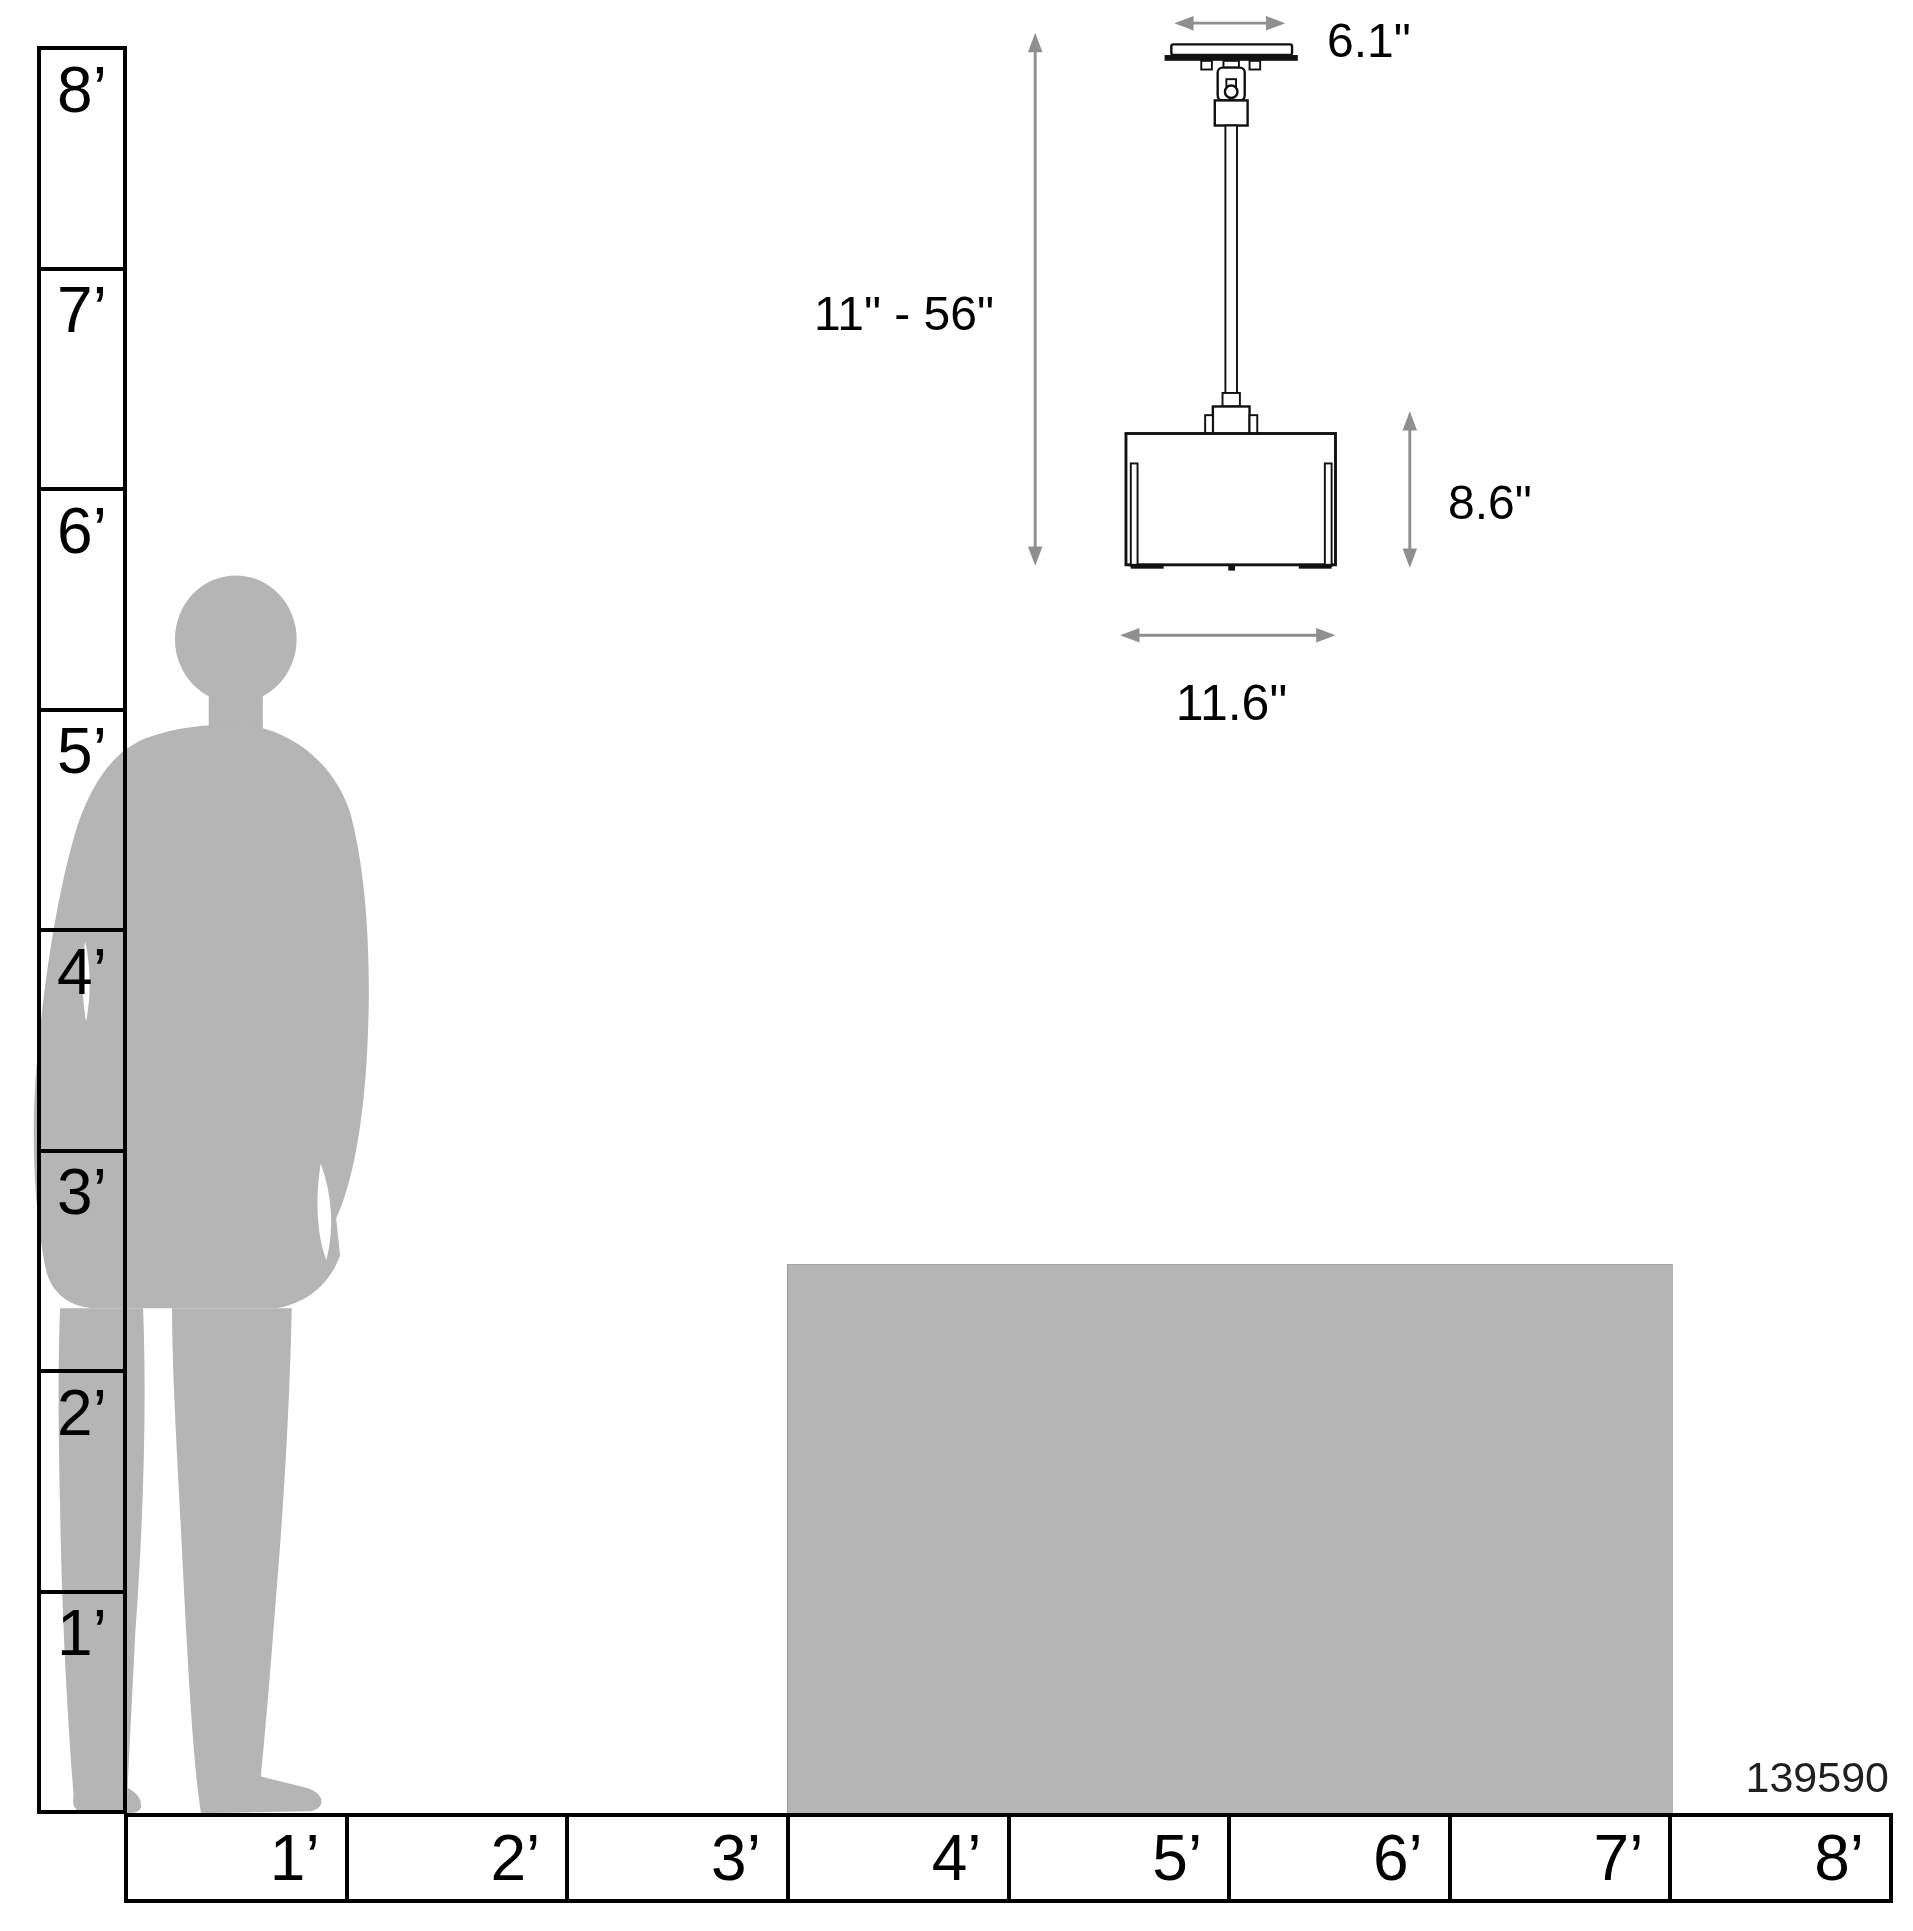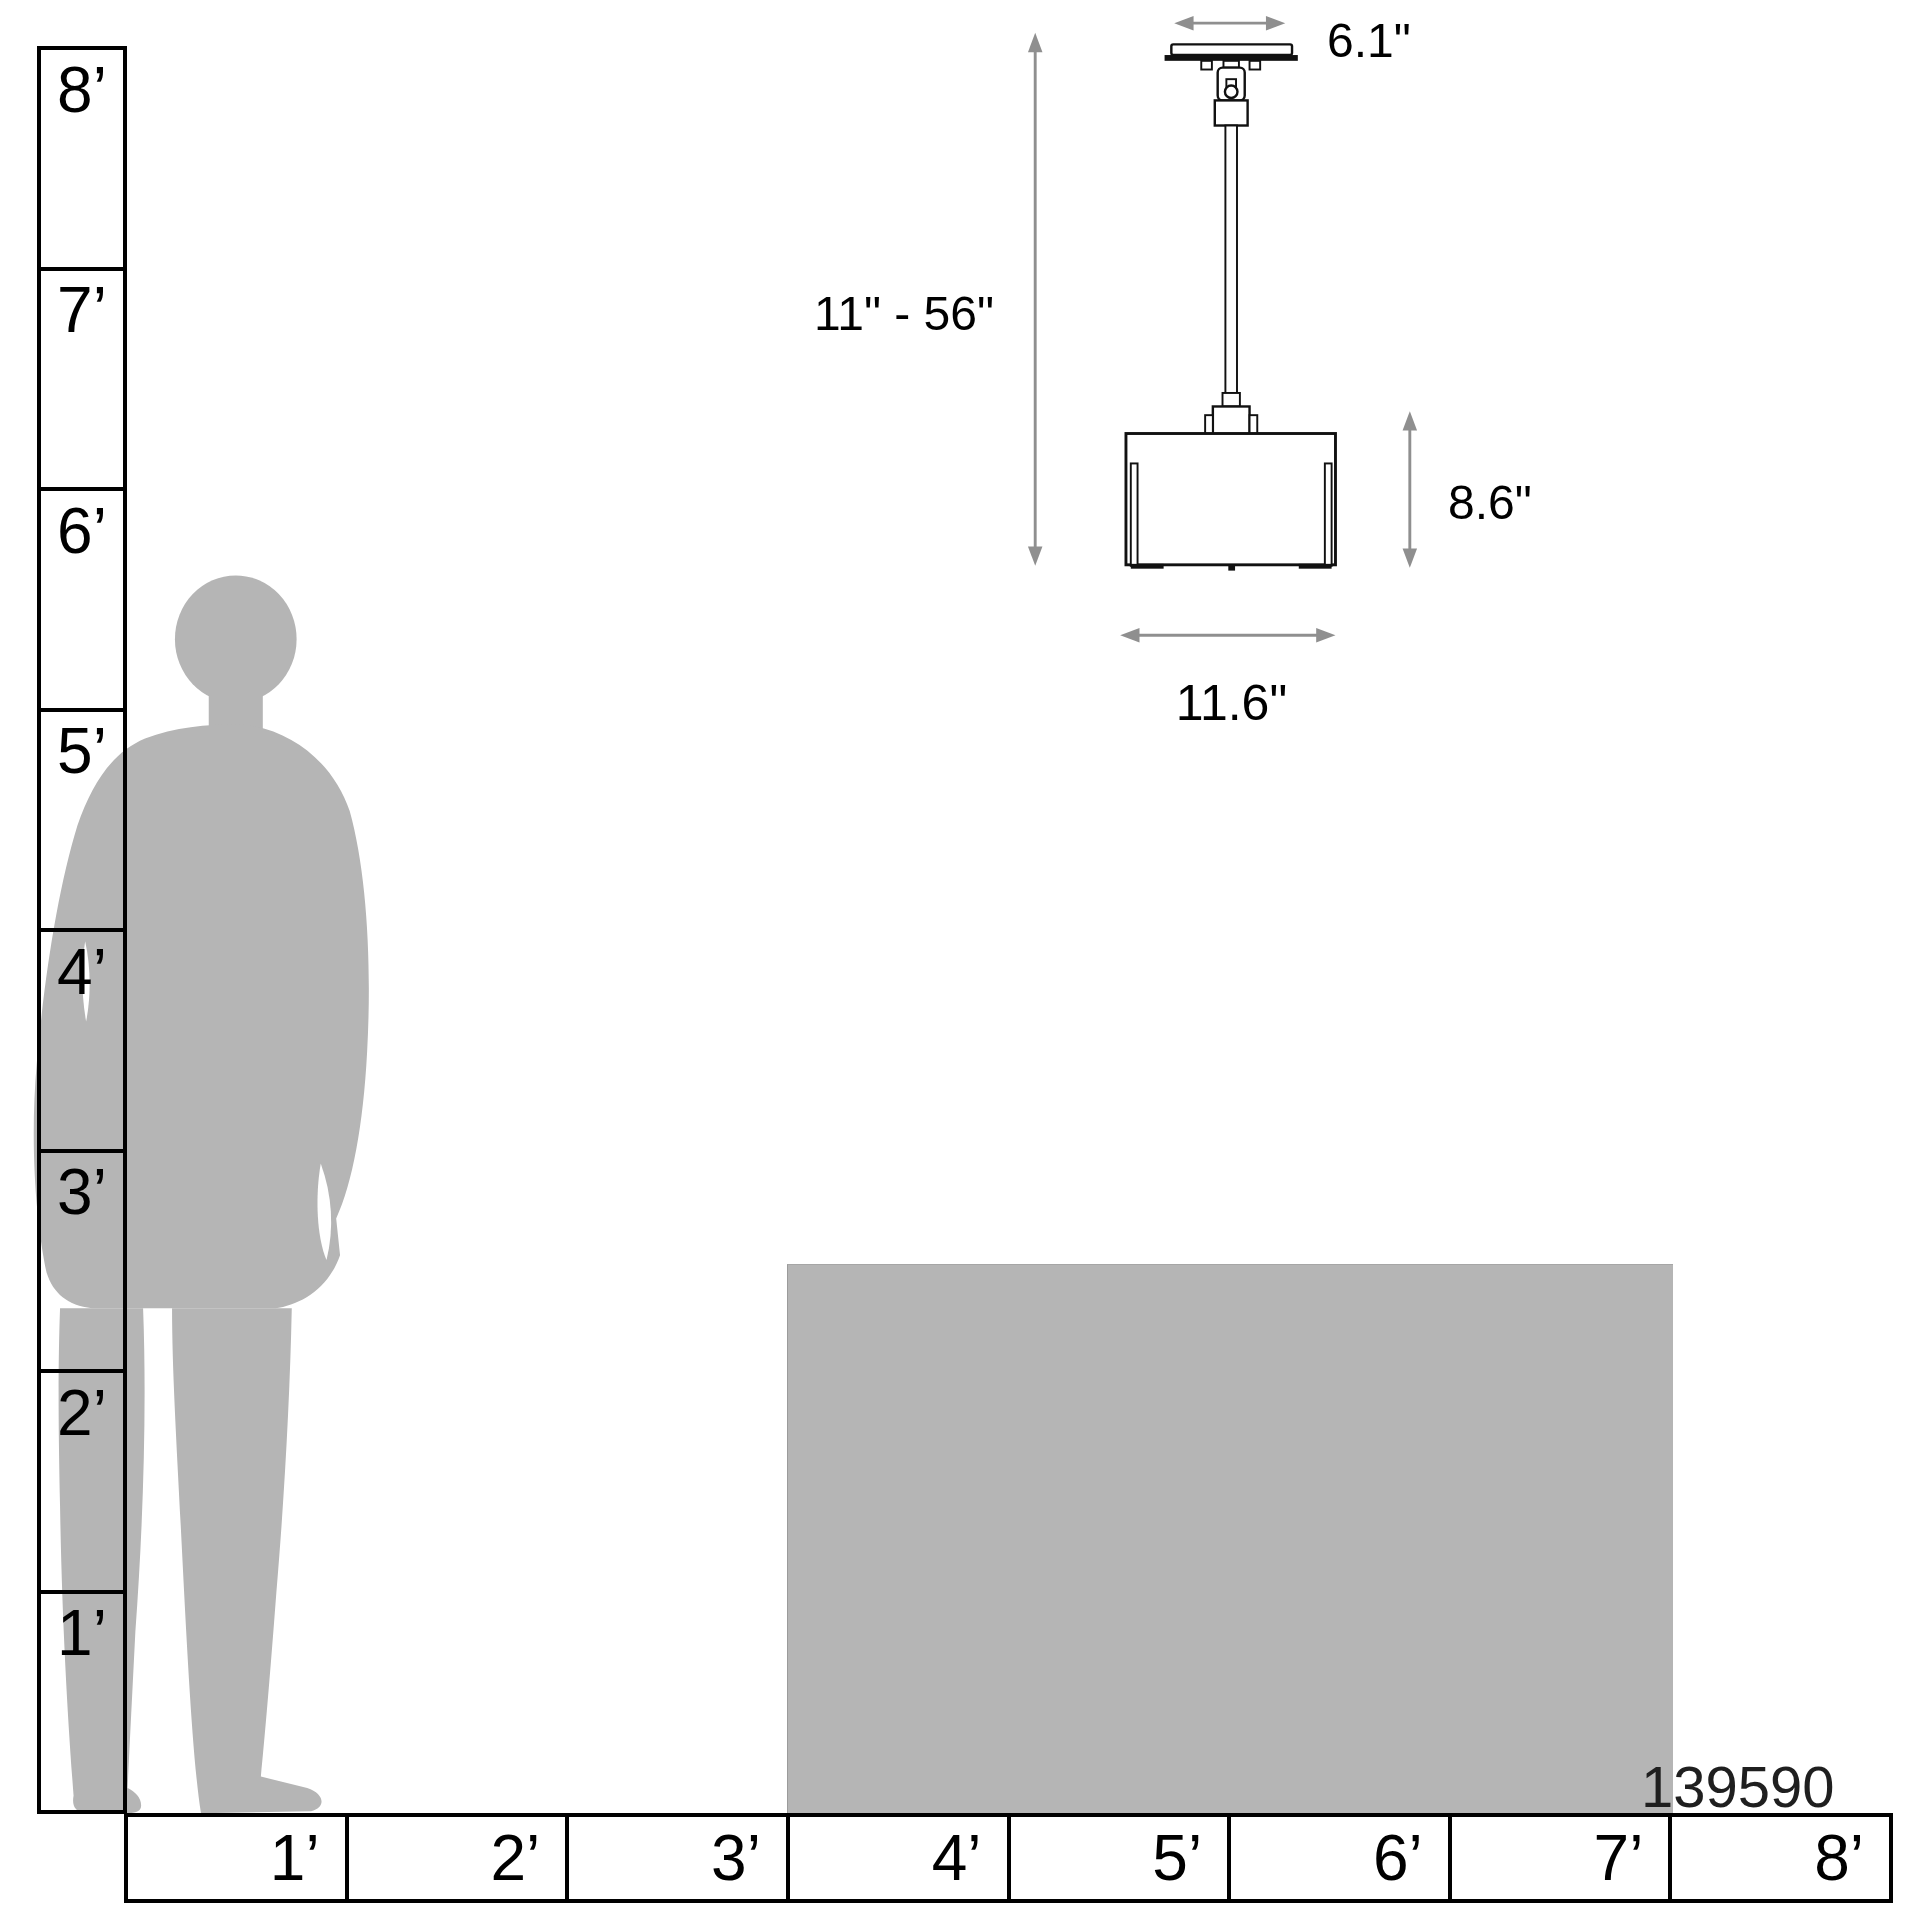--- a/index.html
+++ b/index.html
@@ -50,21 +50,21 @@
   .dim{
     position:absolute;color:#000;line-height:1.1;z-index:4;
     white-space:nowrap;
   }
   .dim-canopy{left:1327px;top:15.4px;font-size:48px;}
   .dim-height{left:753px;top:288px;width:241px;text-align:right;font-size:48px;}
   .dim-shadeh{left:1448px;top:477px;font-size:48px;}
   .dim-shadew{left:1130px;top:676px;width:203px;text-align:center;font-size:50px;}
   .product-code{
     position:absolute;left:1641px;top:1753px;width:248px;
-    font-size:58px;color:#1f1f1f;z-index:4;
+    text-align:right;font-size:43px;color:#1f1f1f;z-index:4;
   }
 </style>
 </head>
 <body>
 
 <div class="canvas">
 
   <div class="furniture"></div>
 
   <svg class="scene" width="1914" height="1931" viewBox="0 0 1982 2000">

